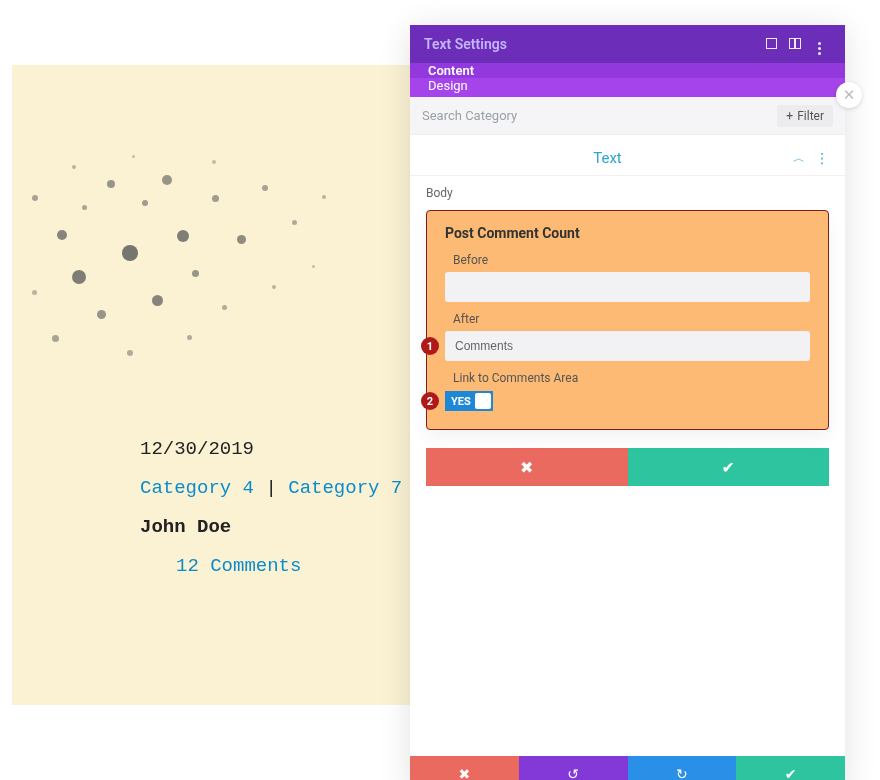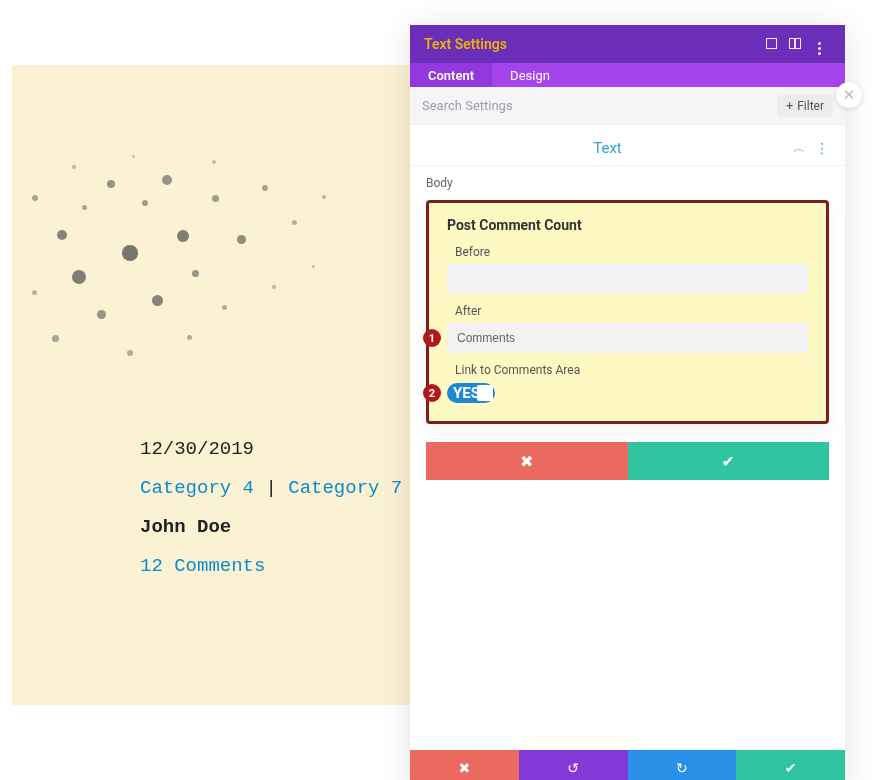--- a/index.html
+++ b/index.html
@@ -45,21 +45,21 @@
     top: 375px;
     font-family: "Courier New", Courier, monospace;
     font-size: 19px;
     line-height: 1;
   }
   .post-meta .row { margin-bottom: 20px; }
   .post-meta .date { color: #222; font-weight: 500; }
   .post-meta .categories { color: #0a8ccc; font-weight: 500; }
   .post-meta .sep { color: #222; }
   .post-meta .author { color: #222; font-weight: 700; }
-  .post-meta .comments { color: #0a8ccc; font-weight: 500; }
+  .post-meta .comments { color: #0a8ccc; font-weight: 500; margin-left: 36px; }
 
   
   .arrow {
     position: absolute;
     height: 2px;
     background: #e60000;
   }
   .arrow::after {
     content: "";
     position: absolute;
@@ -91,43 +91,44 @@
     width: 435px;
     background: #fff;
     box-shadow: 0 4px 30px rgba(0,0,0,0.12);
     z-index: 5;
     display: flex;
     flex-direction: column;
   }
 
   .panel-titlebar {
     background: #6c2eb9;
-    color: #eab308;
+    color: #c4b5fd;
     height: 38px;
     display: flex;
     align-items: center;
     padding: 0 14px;
     font-size: 14px;
     font-weight: 600;
   }
   .panel-titlebar .title { flex: 1; }
   .panel-titlebar .t-icon {
     width: 24px;
     text-align: center;
     font-size: 13px;
     opacity: .9;
     cursor: pointer;
   }
 
   .panel-tabs {
     background: #a444ea;
-    height: 24px;
+    height: 34px;
     display: flex;
     align-items: stretch;
     padding-left: 0;
+    flex-direction: column;
   }
   .panel-tabs .tab {
     color: #fff;
     font-size: 13px;
     padding: 0 18px;
     display:flex; align-items:center;
     cursor:pointer;
   }
   .panel-tabs .tab.active { background: #9238dc; font-weight:600; }
 
@@ -165,22 +166,22 @@
   .section-head .dots{ color:#2ea3d6; font-size:14px; padding-left:6px; cursor:pointer;}
 
   .body-label{
     padding: 10px 16px 4px 16px;
     font-size:12px;
     color:#666;
   }
 
   .card {
     margin: 6px 16px 12px 16px;
-    background:#fef9c3;
-    border:3px solid #7f1d1d;
+    background:#fdba74;
+    border:1px solid #7f1d1d;
     border-radius:4px;
     padding: 14px 18px 18px 18px;
     box-shadow: 0 8px 18px rgba(0,0,0,0.05);
   }
   .card h4{
     font-size:14px; font-weight:700; color:#333;
     margin-bottom:12px;
   }
   .field-label{
     font-size:12px; color:#555; margin-bottom:5px; margin-top:10px;margin-left:8px;
@@ -195,24 +196,24 @@
   .badge-num{
     position:absolute;
     width:18px;height:18px;border-radius:50%;
     background:#b01919;color:#fff;
     font-size:11px;font-weight:700;
     display:flex;align-items:center;justify-content:center;
   }
 
   .toggle-row{ display:flex; align-items:center; gap:6px; margin-top:6px; position:relative;}
   .toggle{
-    width:48px;height:20px;border-radius:10px;
+    width:48px;height:20px;border-radius:0;
     background:#1e87d6; position:relative;
     display:flex;align-items:center;
-    color:#fff;font-size:15px;font-weight:700;
+    color:#fff;font-size:11px;font-weight:700;
     padding-left:6px;
     cursor:pointer;
   }
   .toggle::after{
     content:""; position:absolute; right:2px; top:2px;
     width:16px;height:16px;background:#fff;border-radius:2px;
   }
 
   .panel-actions-mid{
     display:flex; height:38px; margin:6px 16px 0 16px;
@@ -323,21 +324,21 @@
           <i></i>
         </span></span>
   </div>
 
   <div class="panel-tabs">
     <div class="tab active">Content</div>
     <div class="tab">Design</div>
   </div>
 
   <div class="searchbar">
-    <div class="sinput">Search Settings</div>
+    <div class="sinput">Search Category</div>
     <div class="filter-btn">
       <span>+</span>
       <span>Filter</span>
     </div>
   </div>
 
   <div class="section-head">
     <span class="stitle">Text</span>
     <span class="chev">︿</span>
     <span class="dots">⋮</span>

